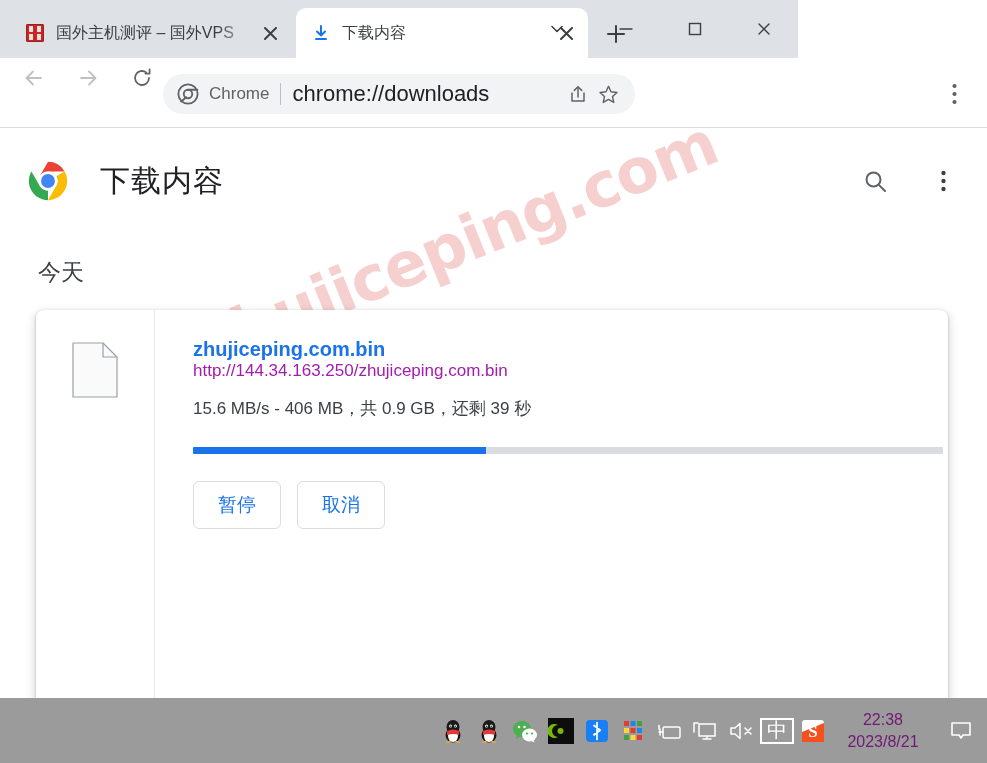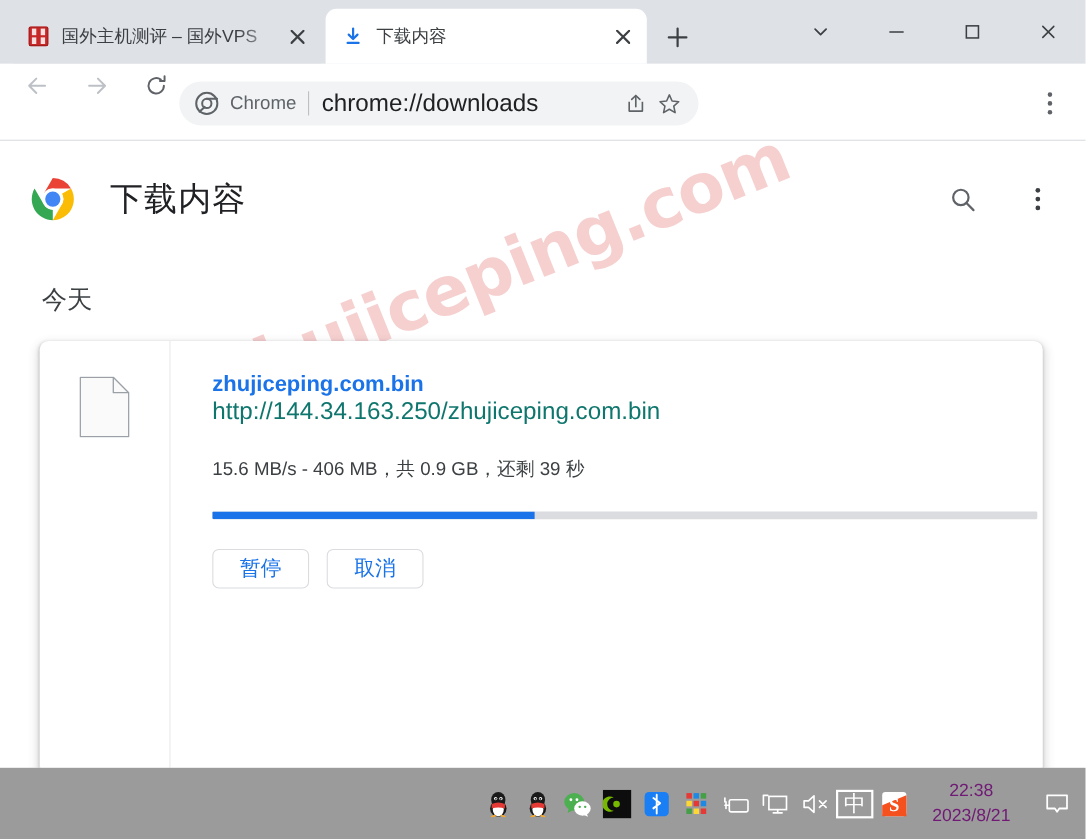--- a/index.html
+++ b/index.html
@@ -6,21 +6,21 @@
   html, body {
     width: 987px; height: 763px;
     overflow: hidden;
     font-family: "Liberation Sans", "DejaVu Sans", sans-serif;
     background: #ffffff;
   }
   #app { position: relative; width: 987px; height: 763px; }
 
   
   .tabstrip {
-    position: absolute; left: 0; top: 0; width: 987px; height: 58px;
+    position: absolute; left: 0; top: 0; width: 798px; height: 58px;
     background: #dee1e6;
   }
   .tab {
     position: absolute; top: 8px; height: 50px;
     display: flex; align-items: center;
     border-radius: 10px 10px 0 0;
   }
   .tab-inactive {
     left: 12px; width: 280px;
     background: #dee1e6;
@@ -147,33 +147,33 @@
   .dl-icon-col {
     width: 119px; flex: 0 0 119px; border-right: 1px solid #e8eaed;
     display: flex; align-items: flex-start; justify-content: center; padding-top: 32px;
   }
   .file-icon { width: 46px; height: 56px; }
   .dl-body { flex: 1 1 auto; padding: 28px 20px 0 38px; position: relative; }
   .dl-filename {
     font-size: 20px; font-weight: 700; color: #1a73e8; 
   }
   .dl-url {
-    font-size: 22px; color: #0f766e; margin-bottom: 28px;
+    font-size: 17px; color: #a21caf; margin-bottom: 16px;
   }
   .dl-status {
     font-size: 17px; color: #3c4043; margin-bottom: 27px;
   }
   .progress-track {
     width: 750px; height: 7px; background: #dadce0; border-radius: 1px;
     margin-bottom: 27px; position: relative; overflow: hidden;
   }
   .progress-fill { height: 100%; background: #1a73e8; }
   .dl-buttons { display: flex; gap: 16px; }
   .dl-btn {
-    min-width: 88px; height: 36px; padding: 0 22px;
+    min-width: 88px; height: 48px; padding: 0 22px;
     border: 1px solid #dadce0; border-radius: 6px; background: #fff;
     color: #1a73e8; font-size: 19px;
     display: flex; align-items: center; justify-content: center;
     font-family: "Liberation Sans", "DejaVu Sans", sans-serif;
   }
 
   
   .taskbar {
     position: absolute; left: 0; top: 698px; width: 987px; height: 65px;
     background: #9b9b9b;

